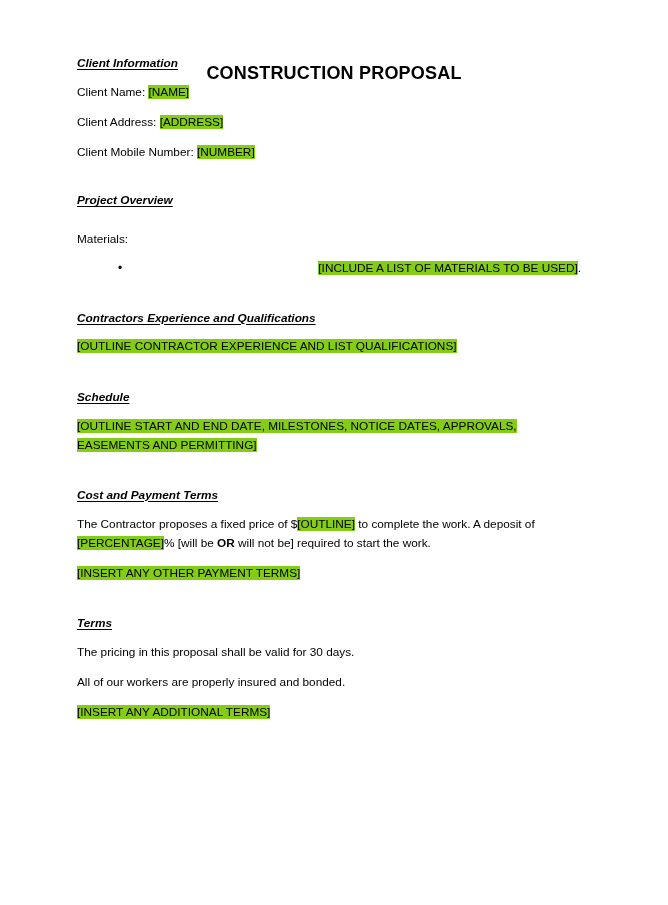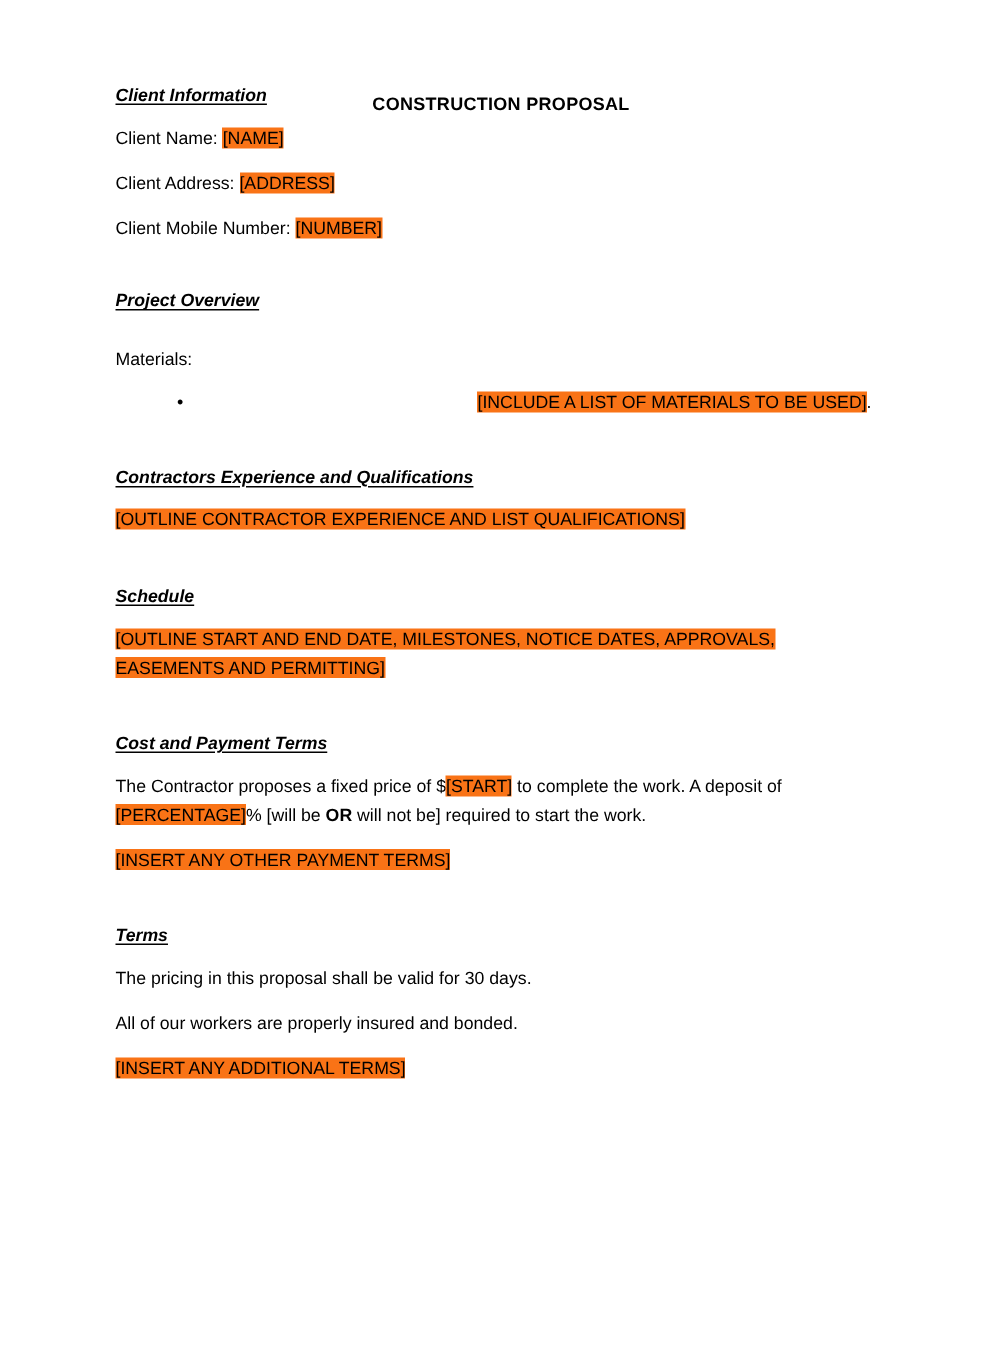--- a/index.html
+++ b/index.html
@@ -20,21 +20,21 @@
     box-sizing: border-box;
   }
   .content {
     position: absolute;
     left: 77px;
     top: 0;
     width: 504px;
   }
   .doc-title {
     text-align: center;
-    font-size: 12px;
+    font-size: 18px;
     font-weight: bold;
     letter-spacing: 0.2px;
     margin: 0;
     padding-top: 62px;
     color: #000;
     line-height: 1.25;
   }
   .section {
     margin: 0;
   }
@@ -58,21 +58,21 @@
     text-align: left;
   }
   .bold-label {
     font-size: 11.8px;
     font-weight: normal;
     color: #000;
     margin: 0;
     line-height: 1.5;
   }
   .hl {
-    background-color: #f97316;
+    background-color: #84cc16;
     color: #000;
   }
   b, .b {
     font-weight: bold;
   }
   ul.bullets {
     margin: 0;
     padding: 0 0 0 41px;
     list-style: none;
   }
@@ -147,21 +147,21 @@
       <div class="heading"><span class="u">Schedule</span></div>
       <div class="sp-head-to-para"></div>
       <p class="para"><span class="hl">[OUTLINE START AND END DATE, MILESTONES, NOTICE DATES, APPROVALS, EASEMENTS AND PERMITTING]</span></p>
     </div>
 
     <div class="sp-section-lg"></div>
 
     <div class="section">
       <div class="heading"><span class="u">Cost and Payment Terms</span></div>
       <div class="sp-head-to-para"></div>
-      <p class="para"><span>The Contractor proposes a fixed price of $</span><span class="hl">[START]</span><span> to complete the work. A deposit of </span><span class="hl">[PERCENTAGE]</span><span>% [will be </span><span class="b">OR</span><span> will not be] required to start the work.</span></p>
+      <p class="para"><span>The Contractor proposes a fixed price of $</span><span class="hl">[OUTLINE]</span><span> to complete the work. A deposit of </span><span class="hl">[PERCENTAGE]</span><span>% [will be </span><span class="b">OR</span><span> will not be] required to start the work.</span></p>
       <div class="sp-para"></div>
       <p class="para"><span class="hl">[INSERT ANY OTHER PAYMENT TERMS]</span></p>
     </div>
 
     <div class="sp-section-lg"></div>
 
     <div class="section">
       <div class="heading"><span class="u">Terms</span></div>
       <div class="sp-head-to-para"></div>
       <p class="para">The pricing in this proposal shall be valid for 30 days.</p>

